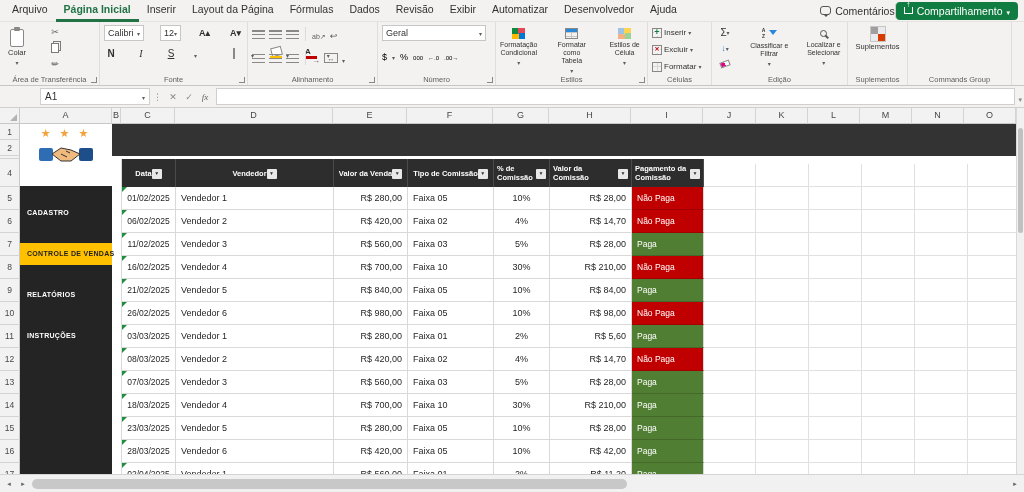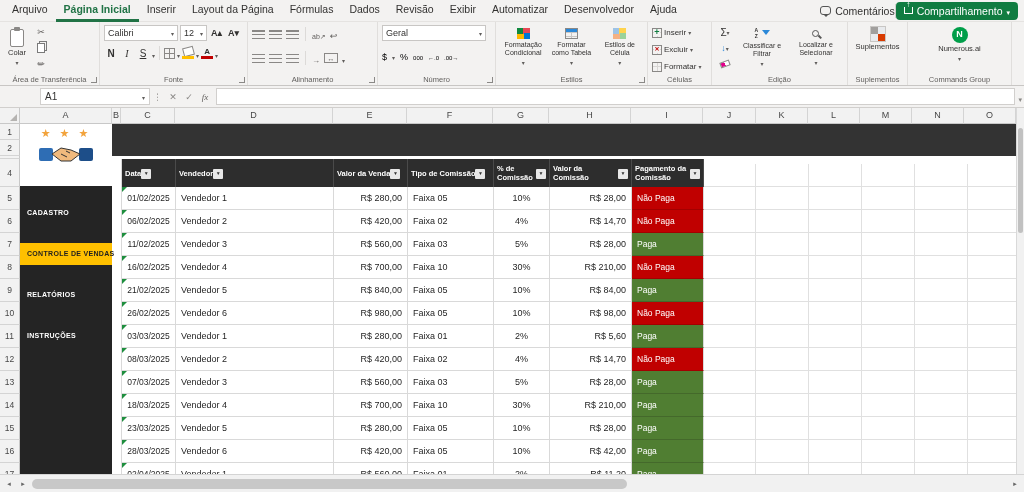--- a/index.html
+++ b/index.html
@@ -19,21 +19,21 @@
   .share-btn { background:#107c41; color:#fff; border-radius:4px; height:18px; display:flex; align-items:center; gap:4px; padding:0 8px; font-size:10.5px; }
   .ic-share { width:9px; height:7px; border:1px solid #fff; border-top:none; position:relative; }
   .ic-share::before { content:"↑"; position:absolute; left:1.5px; top:-7px; font-size:8px; color:#fff; }
   .share-dd::before { content:"▾"; color:#fff; font-size:7px; }
 
   
   .ribbon { height:64px; background:#f3f2f1; border-bottom:1px solid #c8c6c4; display:flex; }
   .rgroup { position:relative; height:100%; border-right:1px solid #e0dedc; padding:3px 4px 12px 4px; }
   .rlabel { position:absolute; bottom:1px; left:0; right:0; text-align:center; font-size:7.5px; color:#605e5c; white-space:nowrap; overflow:hidden; }
   .launcher { position:absolute; right:2px; bottom:2px; width:6px; height:6px; border-right:1.5px solid #8a8886; border-bottom:1.5px solid #8a8886; }
-  .rrow { display:flex; align-items:center; gap:2px; }
+  .rrow { display:flex; align-items:center; gap:16px; }
   .rcol { display:flex; flex-direction:column; gap:2px; }
   .dd::before { content:"▾"; font-size:6px; color:#605e5c; }
   .bigbtn { display:flex; flex-direction:column; align-items:center; font-size:7.5px; color:#323130; padding:2px 4px; gap:2px; text-align:center; line-height:1.1; }
   .sbtn { width:18px; height:14px; display:flex; align-items:center; justify-content:center; font-size:9px; color:#605e5c; }
 
   .g-clip  { width:100px; } .g-font { width:148px; } .g-align { width:130px; }
   .g-num   { width:118px; } .g-styles { width:152px; } .g-cells { width:64px; }
   .g-edit  { width:136px; } .g-add { width:60px; } .g-cmd { width:104px; }
 
   .ic-clipboard { width:14px; height:18px; background:#fff; border:1px solid #8a8886; border-radius:2px; position:relative; }
@@ -133,21 +133,21 @@
   .sidebar { position:absolute; left:0; top:0; width:92px; height:350px; background:#242424; }
   .sb-white { height:62px; background:#fff; display:flex; flex-direction:column; align-items:center; }
   .stars { color:#f2a33c; font-size:11px; letter-spacing:3px; line-height:15px; margin-top:2px; }
   .stars::before { content:"★ ★ ★"; }
   .sb-menu { margin-top:16px; }
   .sbitem { height:22px; line-height:22px; padding-left:7px; font-size:7px; font-weight:bold; letter-spacing:.3px; color:#fff; margin-bottom:19px; white-space:nowrap; }
   .sbitem.active { background:#ffc000; color:#1f1f1f; }
 
   .table { position:absolute; left:101px; top:35px; width:582px; border-left:1px solid #d9d9d9; }
   .thead { display:flex; height:28px; background:#2d2d2d; }
-  .thead div { color:#fff; font-size:7.5px; font-weight:bold; line-height:1.15; display:flex; align-items:center; justify-content:flex-start; padding:15px 3px; border-right:1px solid #4a4a4a; flex:none; }
+  .thead div { color:#fff; font-size:7.5px; font-weight:bold; line-height:1.15; display:flex; align-items:center; justify-content:center; padding:15px 3px; border-right:1px solid #4a4a4a; flex:none; }
   .thead div:nth-of-type(1){width:54px}.thead div:nth-of-type(2){width:158px}.thead div:nth-of-type(3){width:74px}
   .thead div:nth-of-type(4){width:86px}.thead div:nth-of-type(5){width:56px}.thead div:nth-of-type(6){width:82px}
   .thead div:nth-of-type(7){width:72px}
   .filt { width:10px; height:10px; background:#e8e8e8; border-radius:1px; display:flex; align-items:center; justify-content:center; flex:none; }
   .filt::before { content:"▼"; font-size:5px; color:#333; }
 
   .trow { display:flex; height:23px; background:#fff; }
   .trow div { font-size:9px; color:#1f1f1f; display:flex; align-items:center; padding:0 5px; border-right:1px solid #d9d9d9; border-bottom:1px solid #d9d9d9; position:relative; flex:none; white-space:nowrap; overflow:hidden; }
   .trow div:nth-of-type(1){width:54px; justify-content:center; padding:0 2px; font-size:8.5px;}
   .trow div:nth-of-type(2){width:158px}
@@ -384,25 +384,20 @@
 
     <div class="rgroup g-add">
       <div class="bigbtn">
         <span class="ic-addins"></span>
         <span>Suplementos</span>
       </div>
       <span class="rlabel">Suplementos</span>
     </div>
 
     <div class="rgroup g-cmd">
-      <div class="bigbtn">
-        <span class="ic-numerous"></span>
-        <span>Numerous.ai</span>
-        <span class="dd"></span>
-      </div>
       <span class="rlabel">Commands Group</span>
     </div>
 
   </div>
 
   <div class="fbar">
     <span class="namebox">
       <span>A1</span>
       <span class="dd"></span>
     </span>

